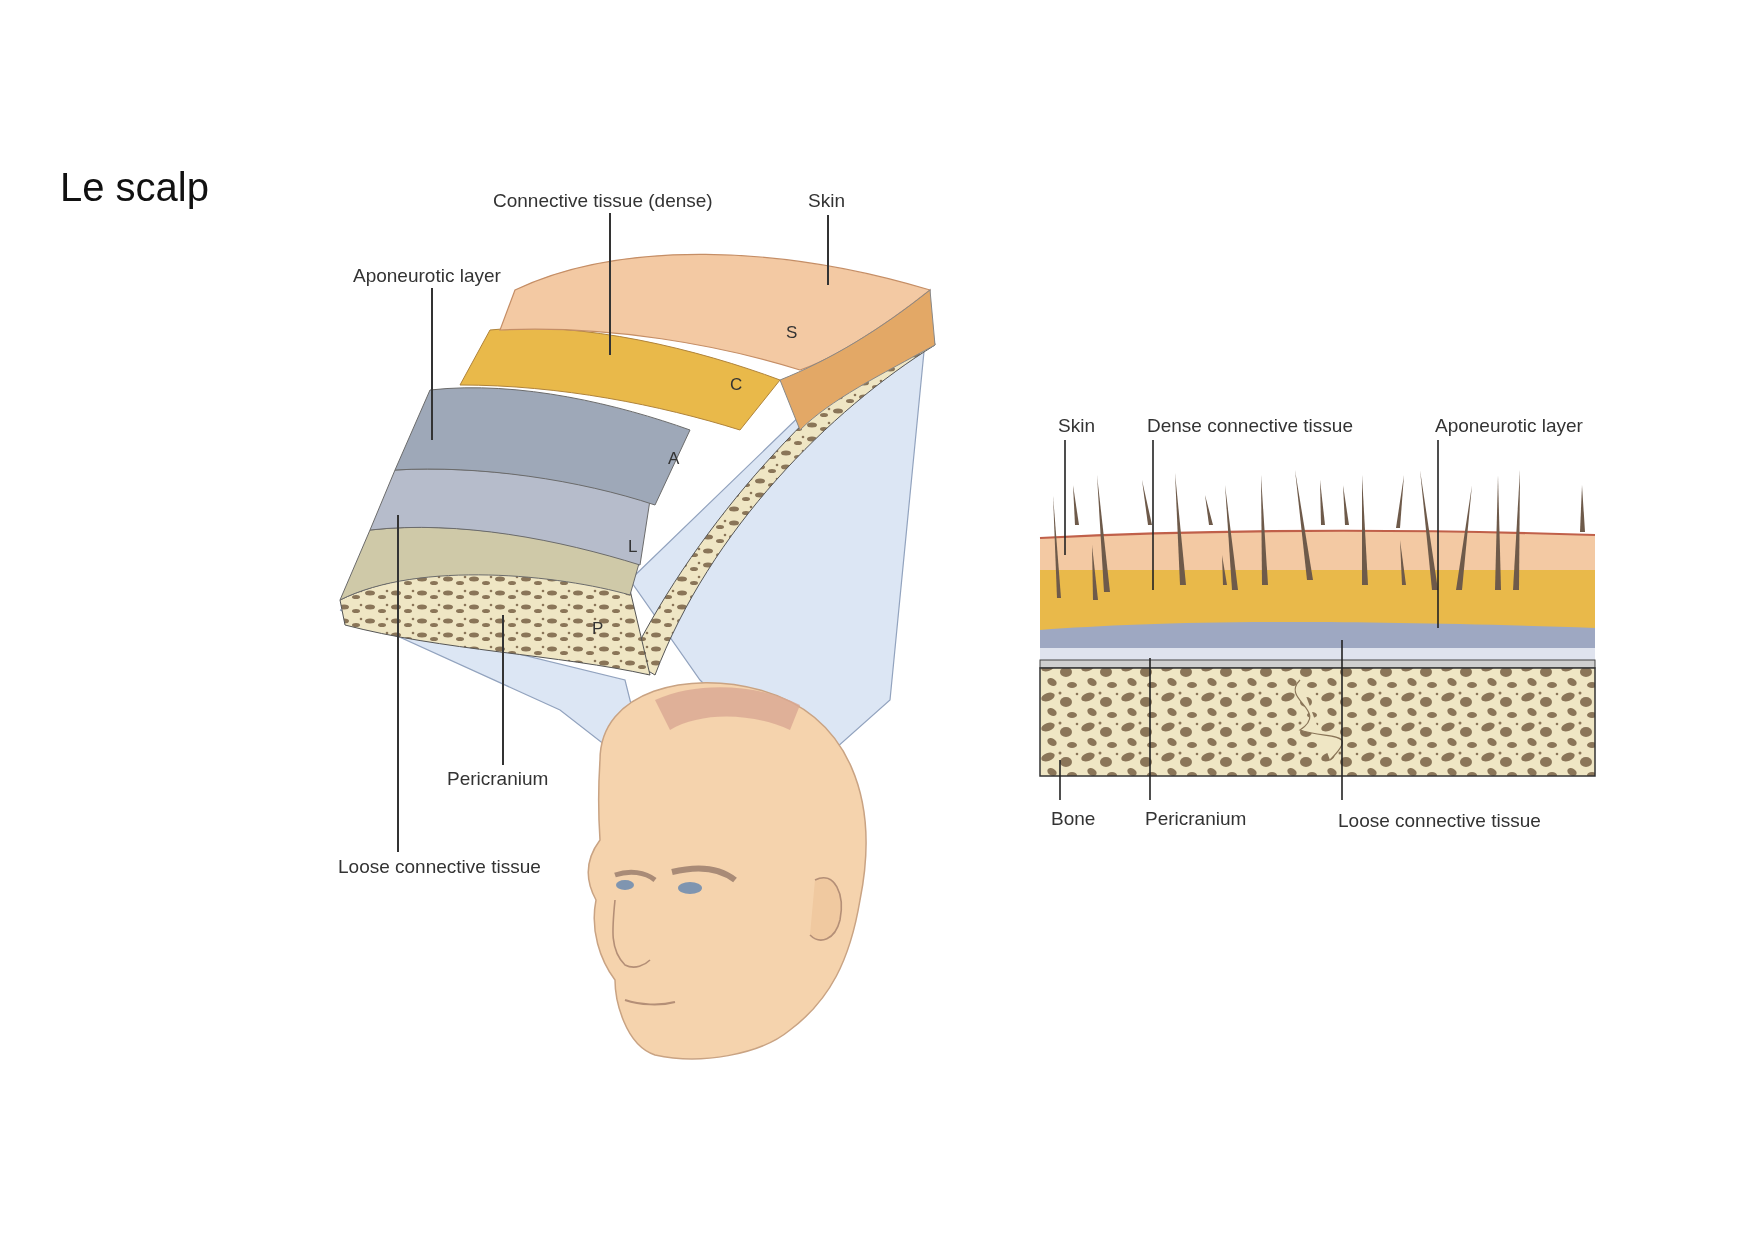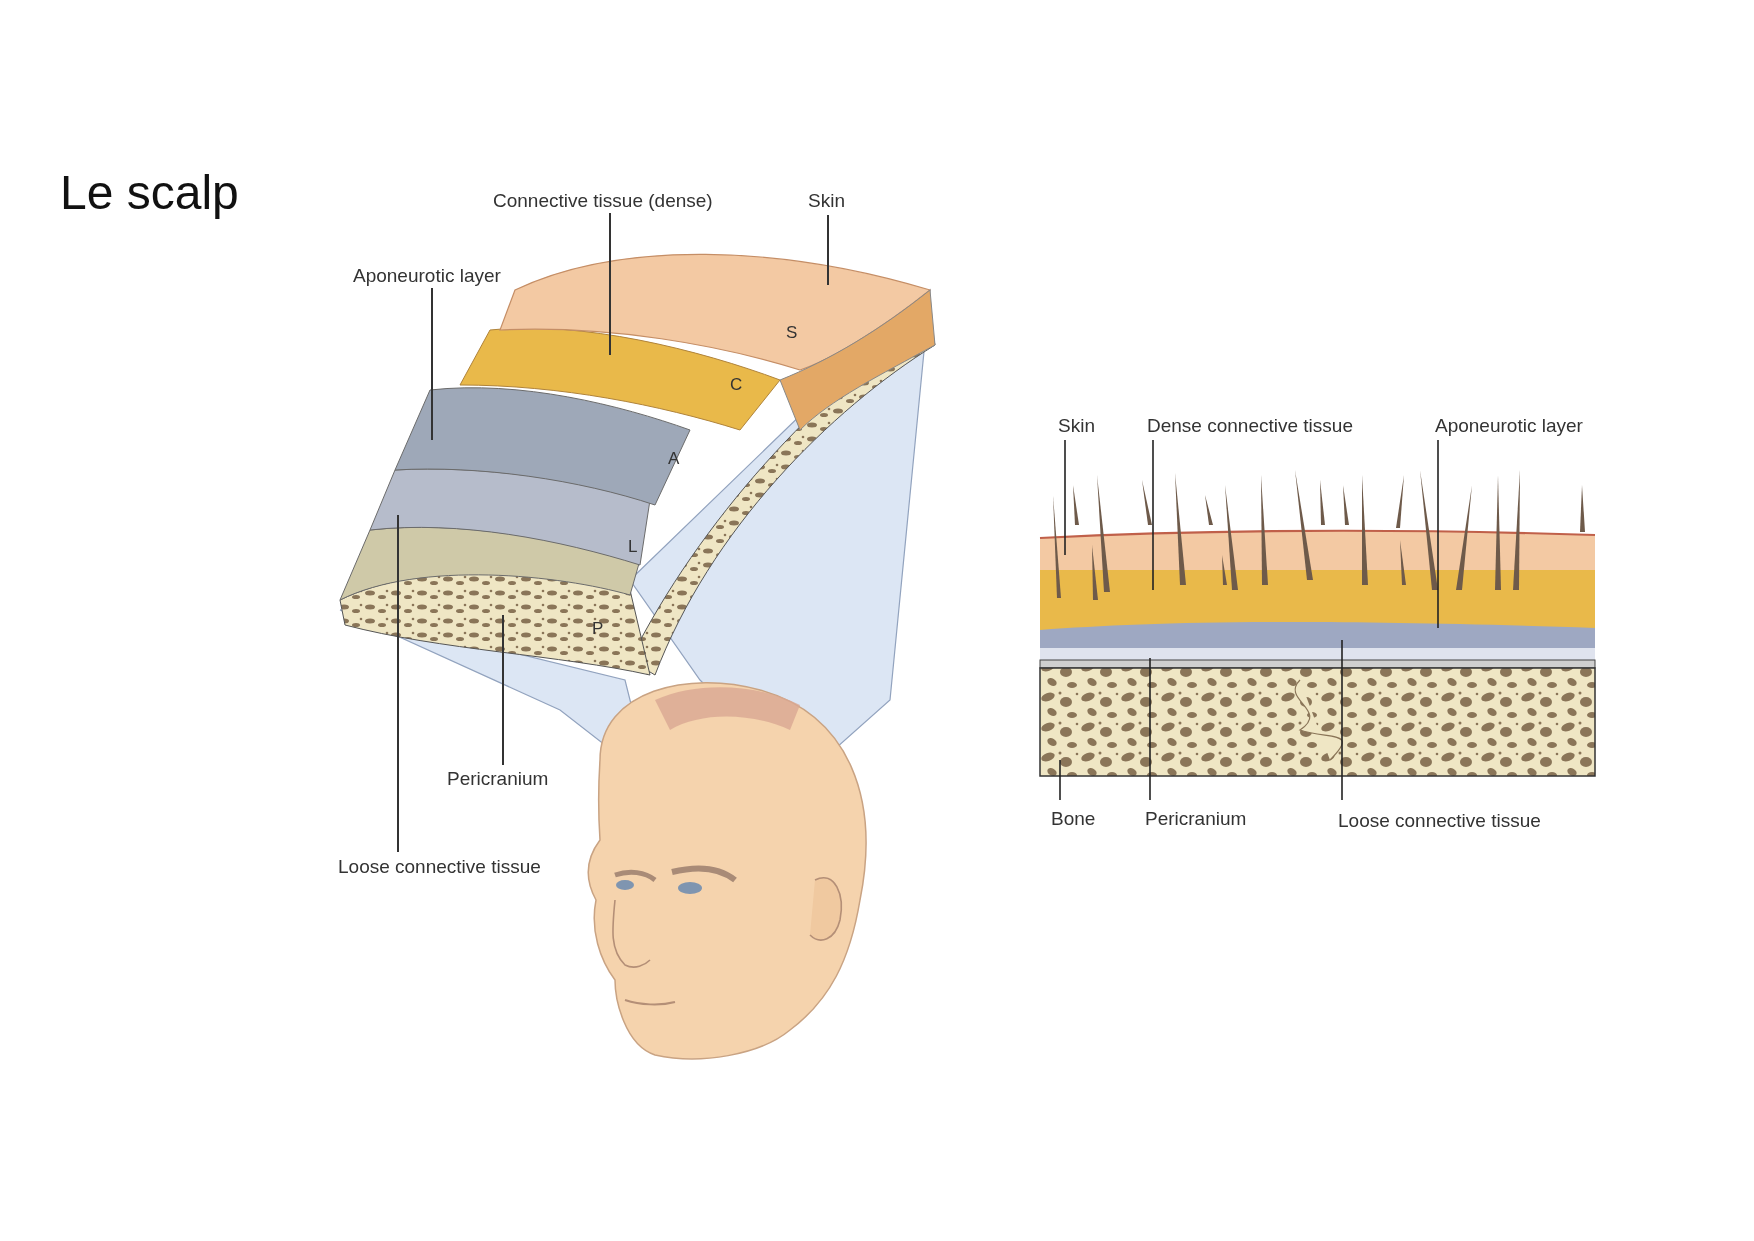--- a/index.html
+++ b/index.html
@@ -1,17 +1,17 @@
 <!DOCTYPE html>
 <html><head>
 <meta charset="utf-8">
 <style>
   html, body { margin:0; padding:0; background:#ffffff; }
   body { width:1754px; height:1241px; position:relative; overflow:hidden; font-family:"Liberation Sans", sans-serif; }
-  .title { position:absolute; left:60px; top:165px; font-size:48px; color:#111; font-family:"Liberation Sans", sans-serif; }
+  .title { position:absolute; left:60px; top:165px; font-size:40px; color:#111; font-family:"Liberation Sans", sans-serif; }
   .fig { position:absolute; left:0; top:0; }
   .lbl { font-family:"Liberation Sans", sans-serif; font-size:19px; fill:#333; }
   .ltr { font-family:"Liberation Sans", sans-serif; font-size:17px; fill:#333; }
 </style>
 </head>
 <body>
 
 <div class="title">Le scalp</div>
 
 <svg class="fig" width="1754" height="1241" viewBox="0 0 1754 1241">

